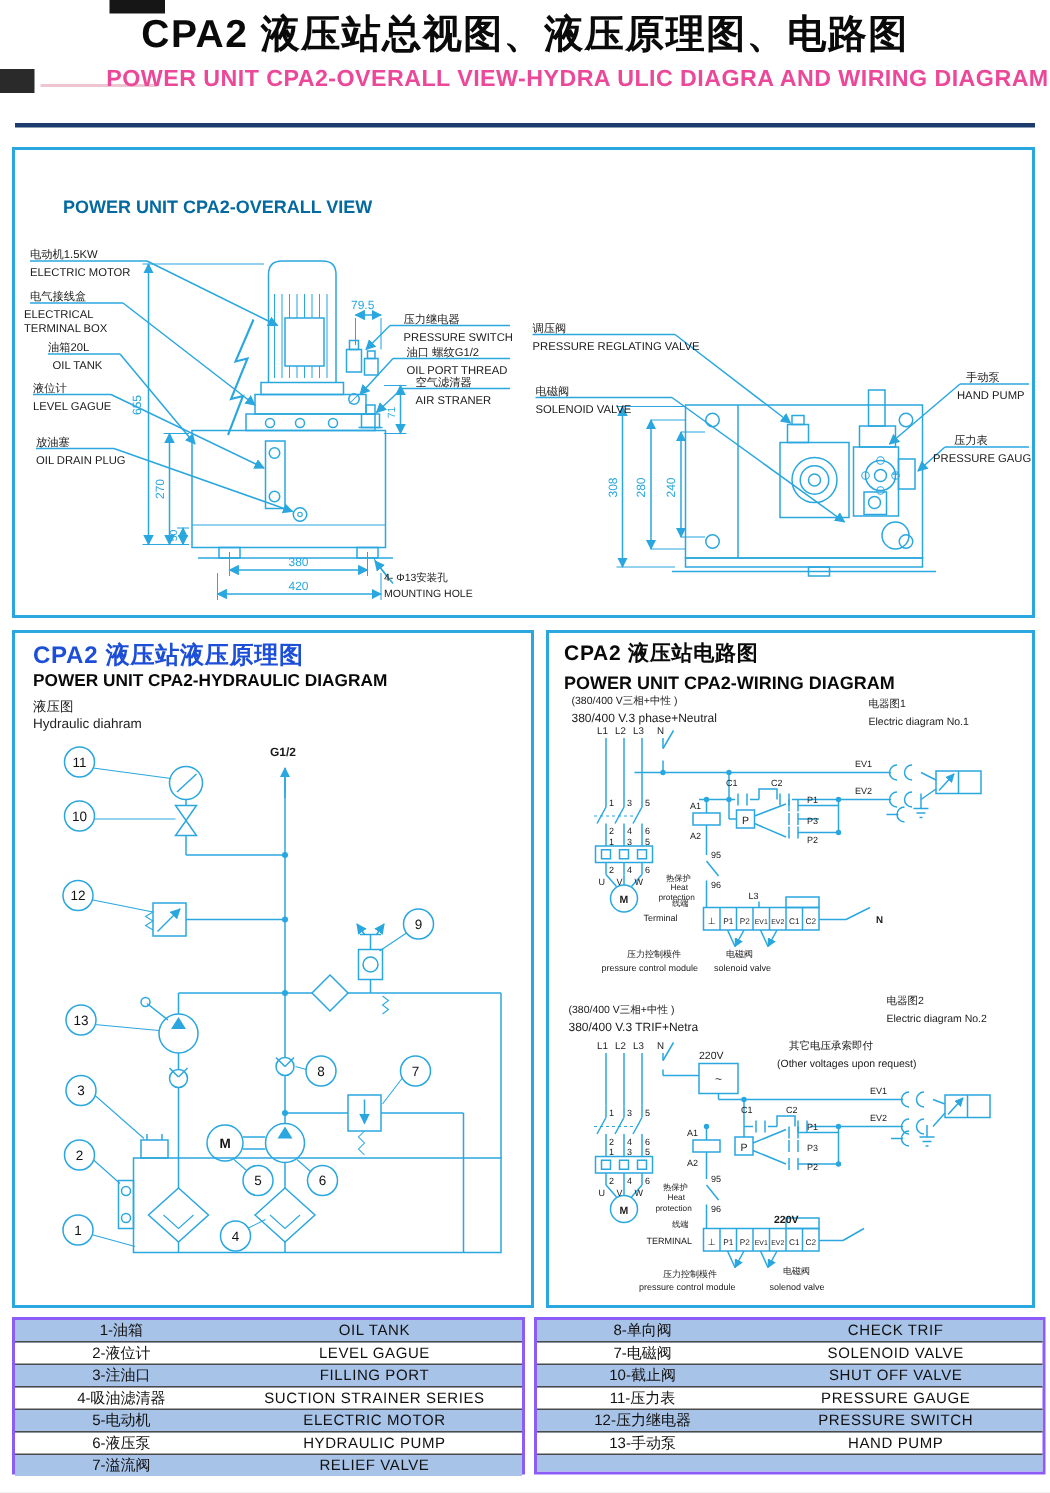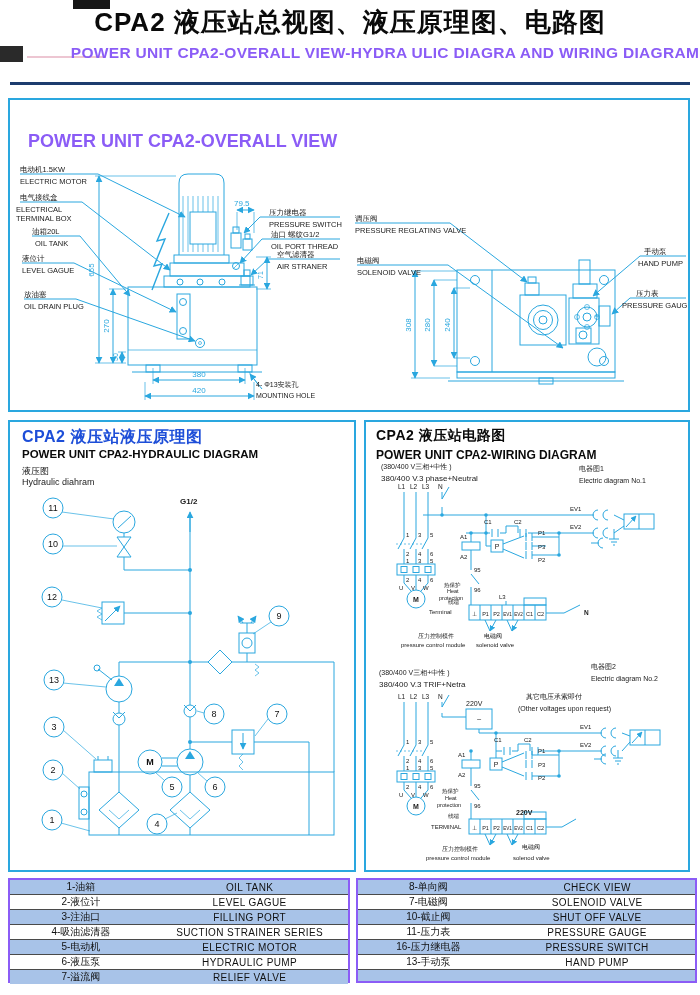--- a/index.html
+++ b/index.html
@@ -1,28 +1,28 @@
 <!DOCTYPE html>
 <html><head>
 <meta charset="utf-8">
 <style>
   html,body{margin:0;padding:0;background:#e8e8e8}
   .page{position:relative;width:700px;height:995px;background:#fff;font-family:"Liberation Sans","DejaVu Sans",sans-serif;overflow:hidden}
   .main-title{position:absolute;top:5px;left:0;width:700px;text-align:center;font-size:26px;font-weight:bold;letter-spacing:1px;color:#0a0a0a}
-  .sub-title{position:absolute;top:44px;left:0;width:700px;text-align:center;font-size:15.5px;font-weight:bold;color:#8b5cf6;padding-left:70px;box-sizing:border-box;letter-spacing:.3px}
+  .sub-title{position:absolute;top:44px;left:0;width:700px;text-align:center;font-size:15.5px;font-weight:bold;color:#ec4899;padding-left:70px;box-sizing:border-box;letter-spacing:.3px}
   .rule{position:absolute;top:82px;left:10px;width:680px;height:3px;background:#1d3c6e}
   .art1{position:absolute;left:73px;top:0;width:37px;height:9px;background:#161616}
   .art2{position:absolute;left:0;top:46px;width:23px;height:16px;background:#2a2a2a}
   .art3{position:absolute;left:27px;top:56px;width:78px;height:2px;background:#edc6d2}
   .panel{position:absolute;border:2px solid #2aa7df;background:#fff;box-sizing:border-box}
   .p-ov{left:8px;top:98px;width:682px;height:314px}
   .p-hy{left:8px;top:420px;width:348px;height:452px}
   .p-wi{left:364px;top:420px;width:326px;height:452px}
   .pv-title{position:absolute;left:14px;top:6px;font-size:19px;font-weight:bold;color:#0a0a0a;letter-spacing:1px}
-  .pv-sub{position:absolute;left:18px;top:31px;font-size:18px;font-weight:bold;color:#8b5cf6}
+  .pv-sub{position:absolute;left:32px;top:31px;font-size:12px;font-weight:bold;color:#0369a1}
   .hy-title{position:absolute;left:12px;top:5px;font-size:16px;font-weight:bold;color:#1d4ed8;letter-spacing:.5px}
   .hy-sub{position:absolute;left:12px;top:26px;font-size:11.5px;font-weight:bold;color:#0a0a0a}
   .hy-note{position:absolute;left:12px;top:44px;font-size:9px;color:#222;line-height:11px}
   .wi-title{position:absolute;left:10px;top:5px;font-size:14px;font-weight:bold;color:#0a0a0a;letter-spacing:.5px}
   .wi-sub{position:absolute;left:10px;top:26px;font-size:12px;font-weight:bold;color:#0a0a0a}
   .dsvg{position:absolute;left:0;top:0}
   
   .ln{fill:none;stroke:#2aa7df;stroke-width:1}
   .lt{fill:none;stroke:#2aa7df;stroke-width:.7}
   .lb{fill:none;stroke:#2aa7df;stroke-width:1.4}
@@ -710,36 +710,36 @@
           <div class="tc2">HYDRAULIC PUMP</div>
         </div>
       <div class="trow blue">
           <div class="tc1">7-溢流阀</div>
           <div class="tc2">RELIEF VALVE</div>
         </div>
     </div>
     <div class="ptable">
       <div class="trow blue">
           <div class="tc1">8-单向阀</div>
-          <div class="tc2">CHECK VIEW</div>
+          <div class="tc2">CHECK TRIF</div>
         </div>
       <div class="trow">
           <div class="tc1">7-电磁阀</div>
           <div class="tc2">SOLENOID VALVE</div>
         </div>
       <div class="trow blue">
           <div class="tc1">10-截止阀</div>
           <div class="tc2">SHUT OFF VALVE</div>
         </div>
       <div class="trow">
           <div class="tc1">11-压力表</div>
           <div class="tc2">PRESSURE GAUGE</div>
         </div>
       <div class="trow blue">
-          <div class="tc1">16-压力继电器</div>
+          <div class="tc1">12-压力继电器</div>
           <div class="tc2">PRESSURE SWITCH</div>
         </div>
       <div class="trow">
           <div class="tc1">13-手动泵</div>
           <div class="tc2">HAND PUMP</div>
         </div>
       <div class="trow blue">
           <div class="tc1"></div>
           <div class="tc2"></div>
         </div>

